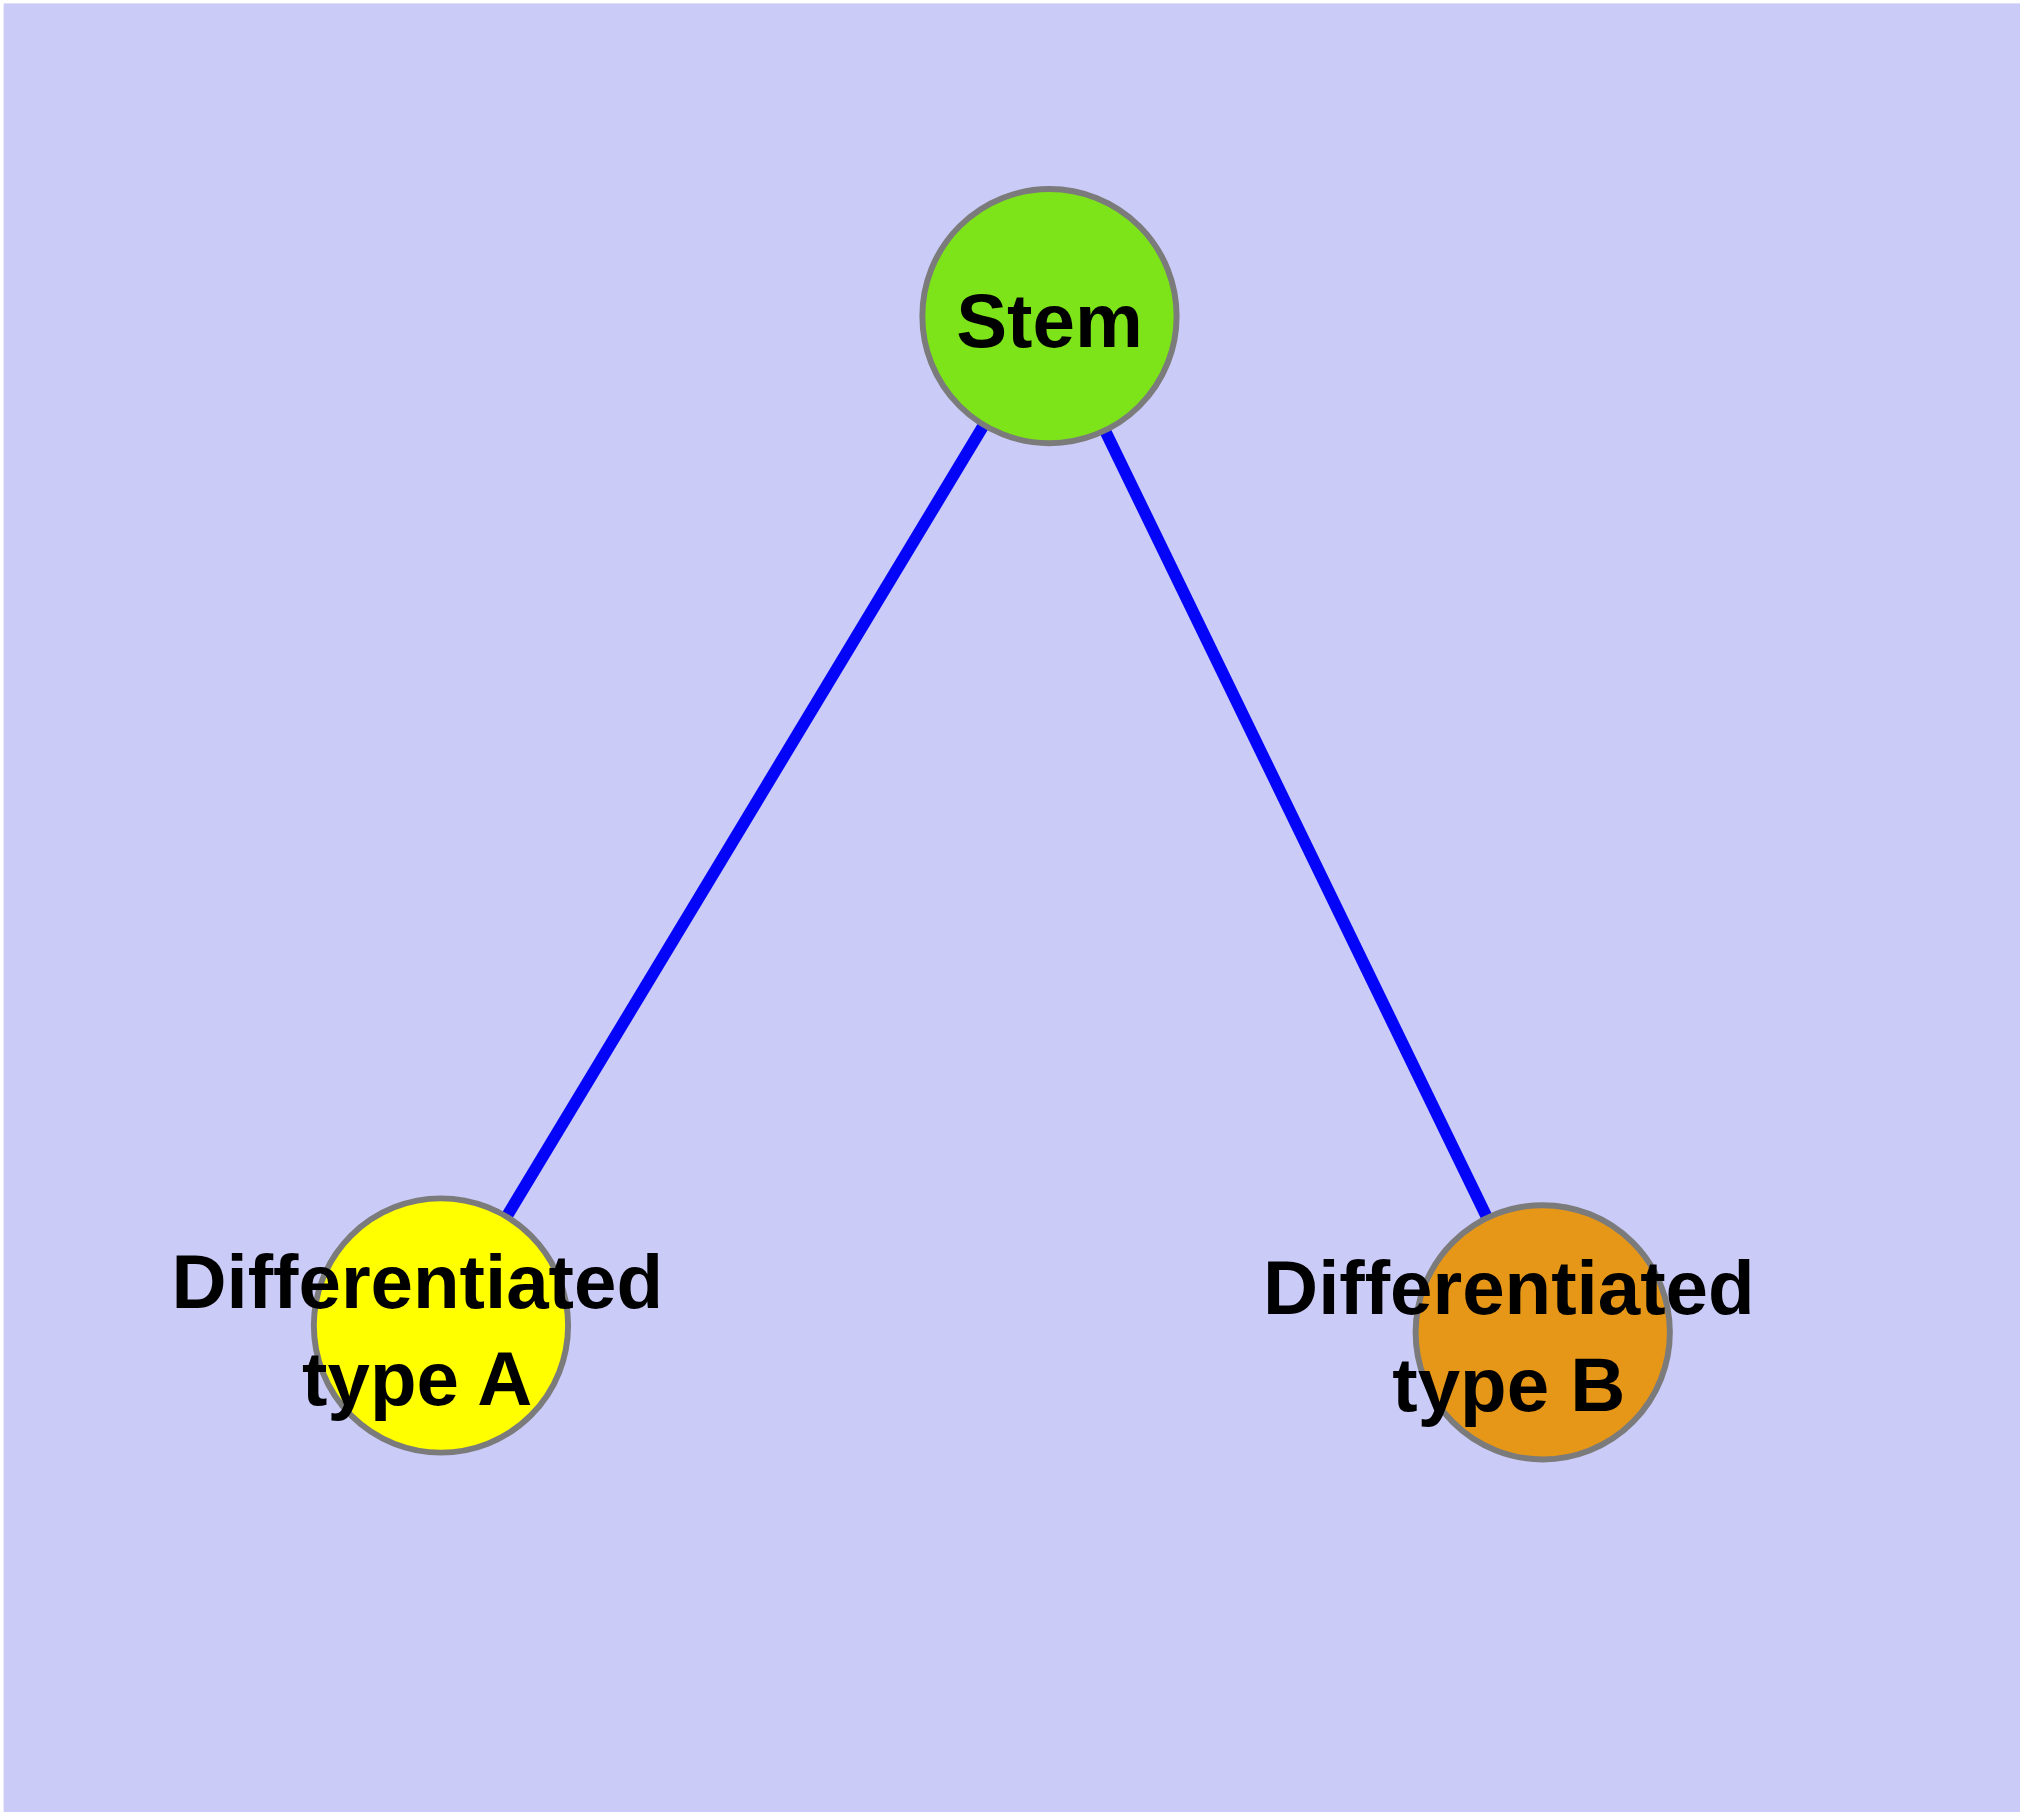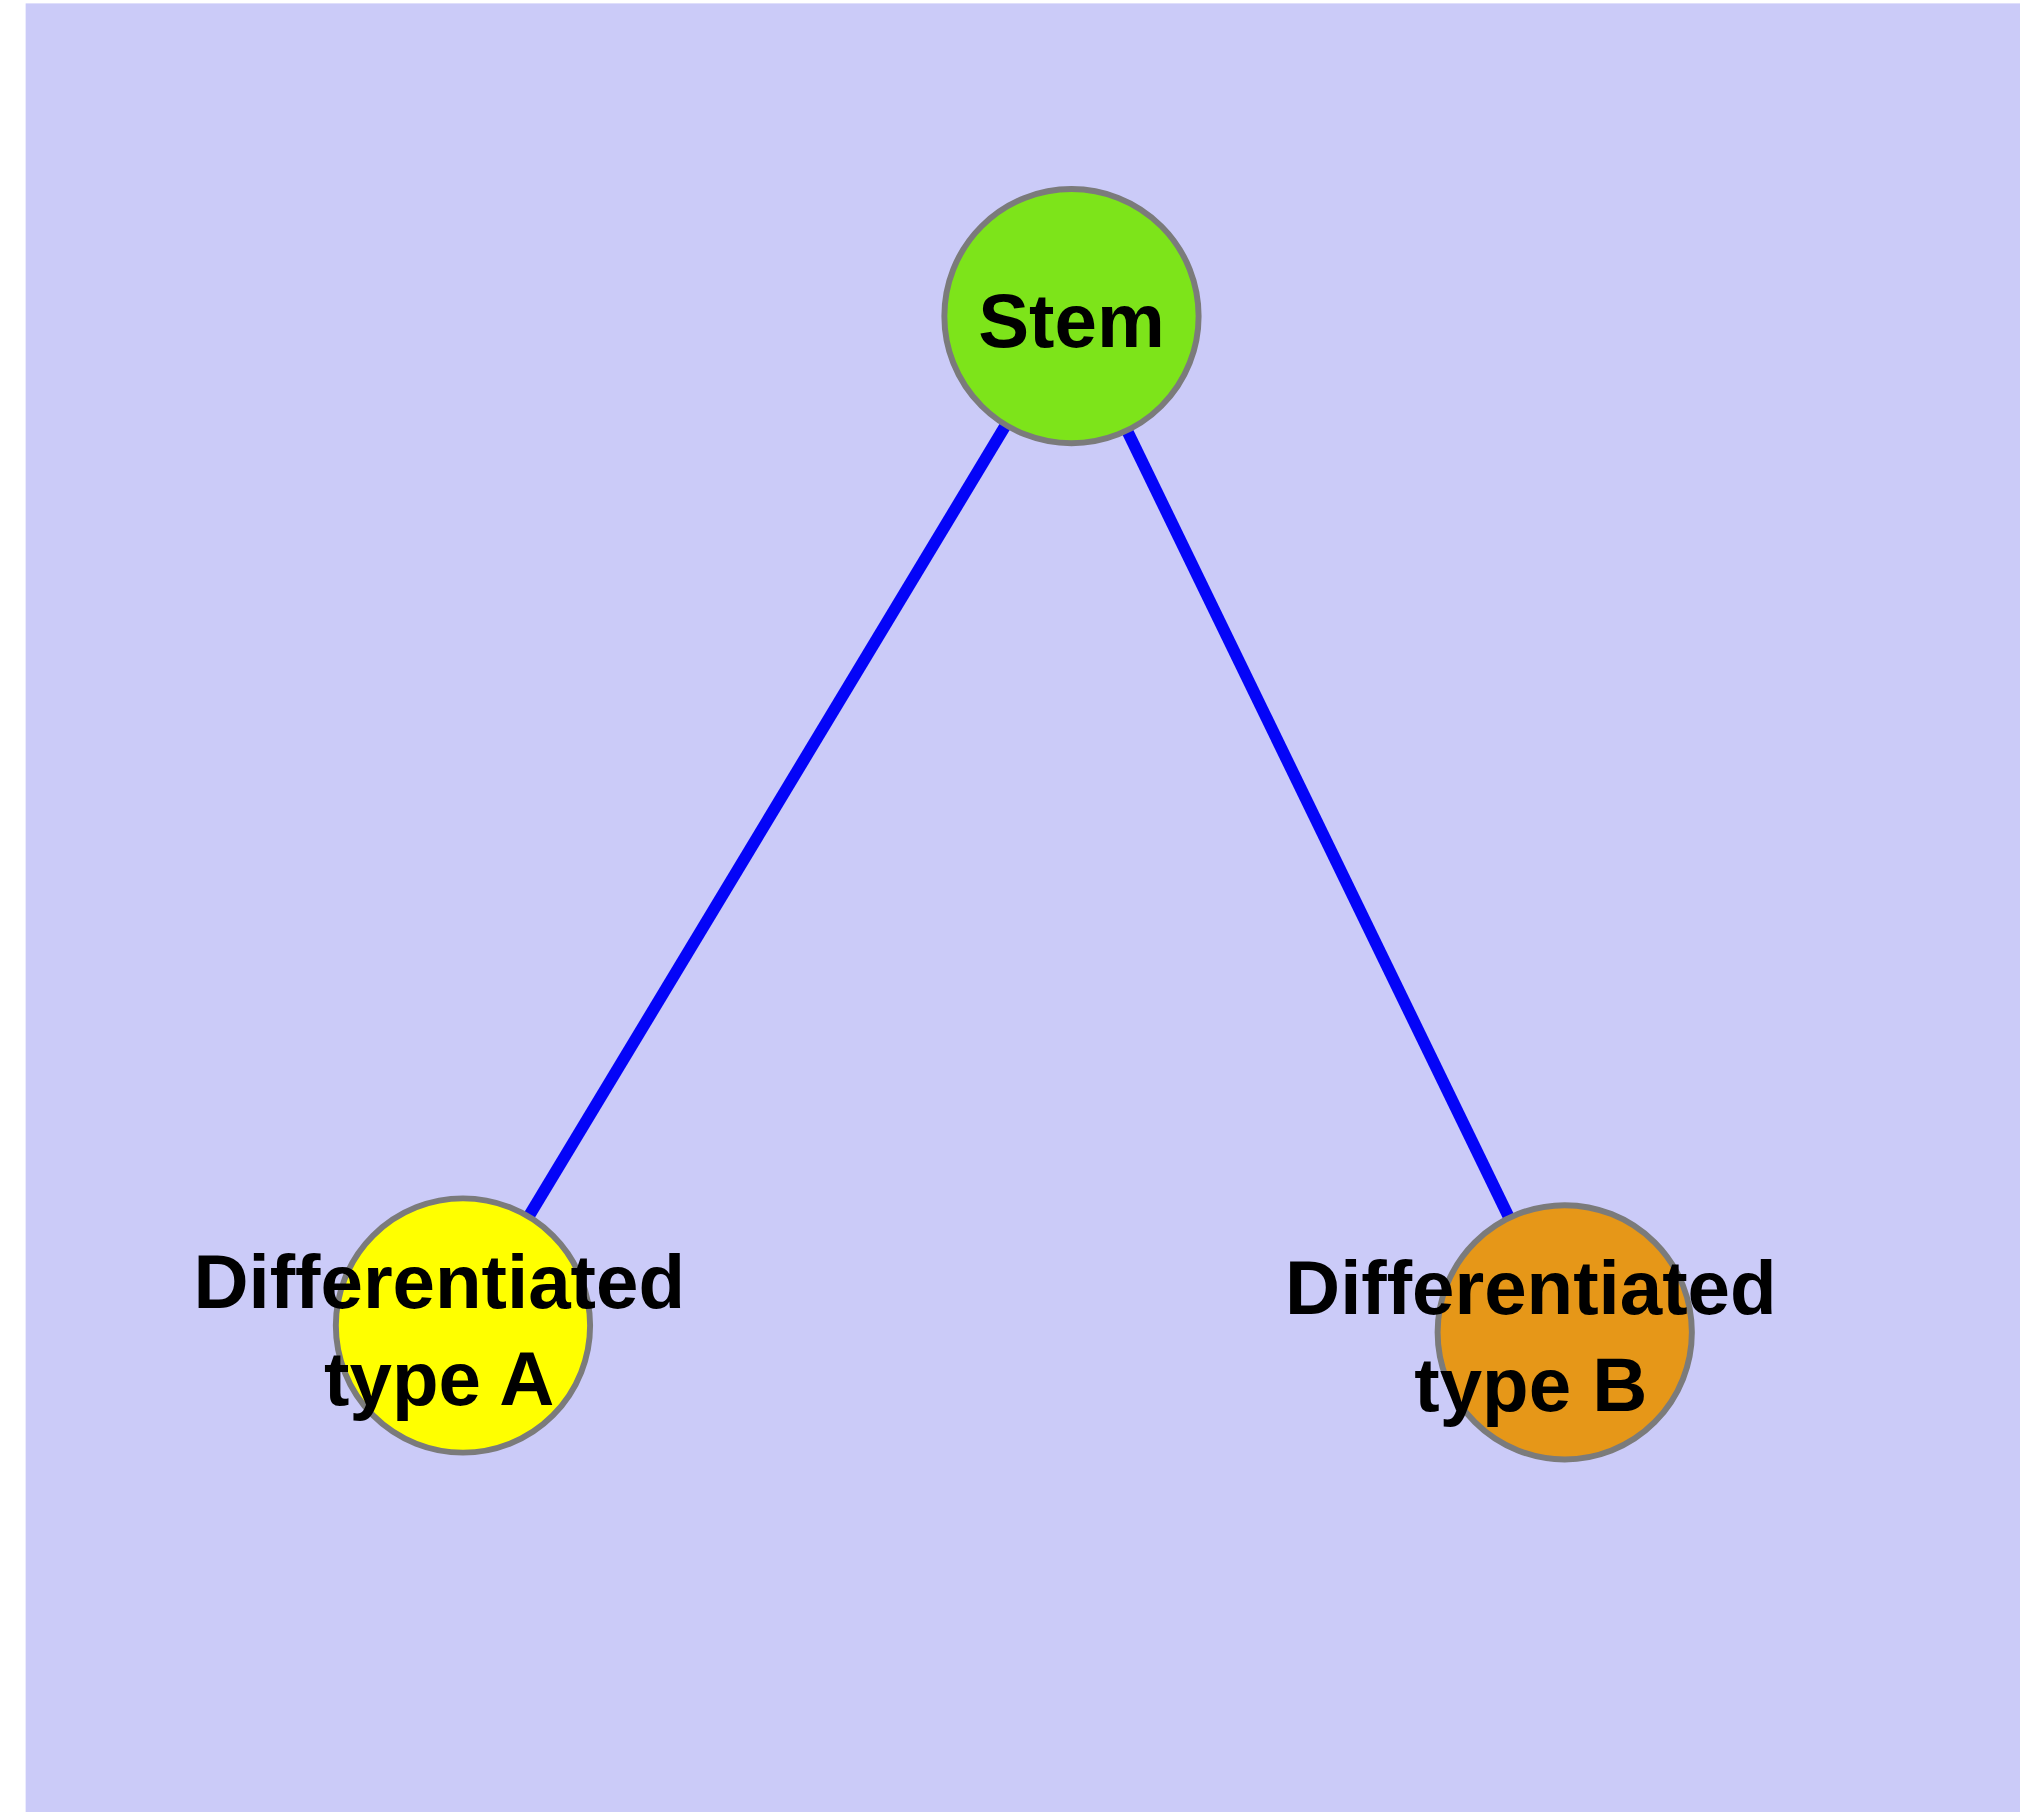--- a/index.html
+++ b/index.html
@@ -7,21 +7,20 @@
     padding: 0;
     width: 2021px;
     height: 1812px;
     background: #ffffff;
     overflow: hidden;
   }
   .stage {
     position: relative;
     width: 1806px;
     height: 1812px;
-    padding-left: 22px;
   }
   svg {
     display: block;
     width: 2021px;
     height: 1812px;
   }
   .node {
     stroke: #7b7b7b;
     stroke-width: 7;
   }

